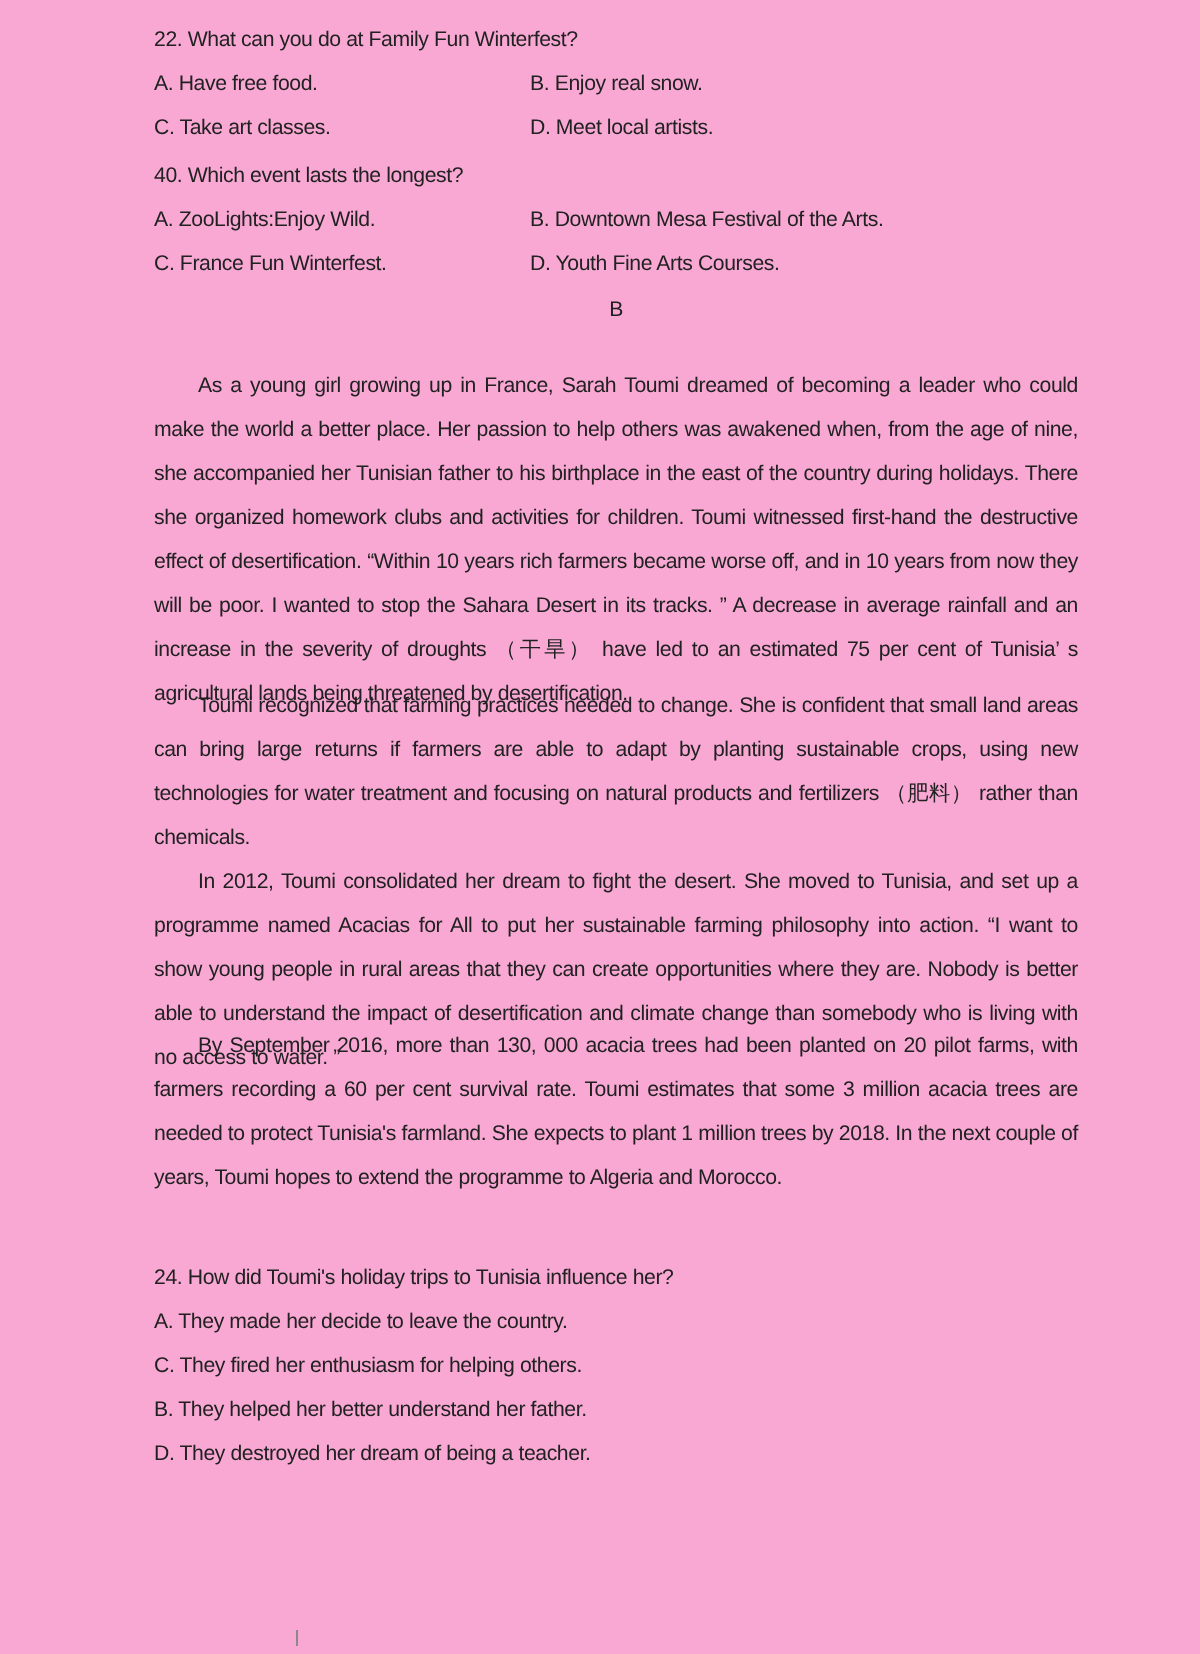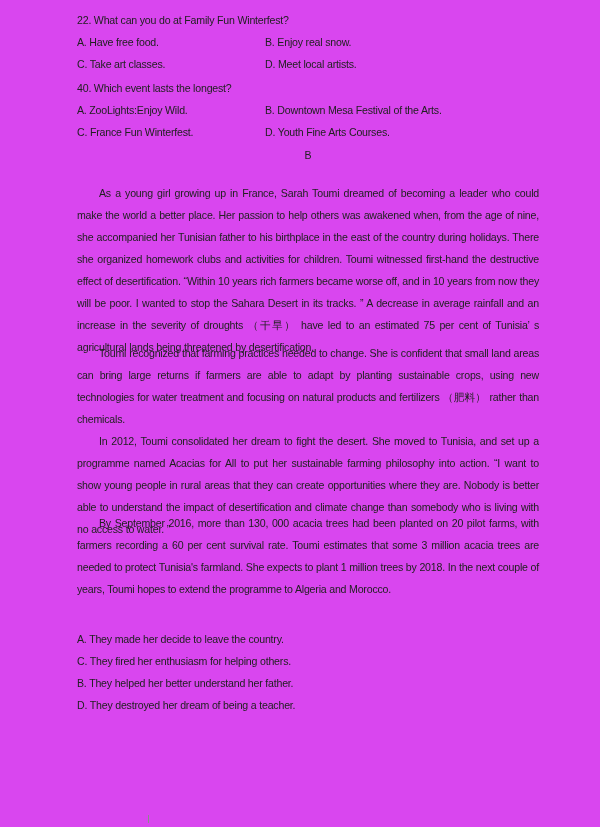--- a/index.html
+++ b/index.html
@@ -4,21 +4,21 @@
 <style>
   html, body {
     margin: 0;
     padding: 0;
     background: #fbfbfb;
   }
   .page {
     position: relative;
     width: 600px;
     height: 827px;
-    background: #d946ef;
+    background: #f9a8d4;
     font-family: "Liberation Sans", sans-serif;
     font-size: 10.6px;
     letter-spacing: -0.2px;
     color: #212121;
     overflow: hidden;
   }
   .block {
     position: absolute;
     left: 77px;
     width: 462px;
@@ -102,20 +102,21 @@
     <p class="para">Toumi recognized that farming practices needed to change. She is confident that small land areas can bring large returns if farmers are able to adapt by planting sustainable crops, using new technologies for water treatment and focusing on natural products and fertilizers （肥料） rather than chemicals.</p>
   </div>
   <div class="block" style="top:430px">
     <p class="para">In 2012, Toumi consolidated her dream to fight the desert. She moved to Tunisia, and set up a programme named Acacias for All to put her sustainable farming philosophy into action. “I want to show young people in rural areas that they can create opportunities where they are. Nobody is better able to understand the impact of desertification and climate change than somebody who is living with no access to water. ”</p>
   </div>
   <div class="block" style="top:512px">
     <p class="para">By September 2016, more than 130, 000 acacia trees had been planted on 20 pilot farms, with farmers recording a 60 per cent survival rate. Toumi estimates that some 3 million acacia trees are needed to protect Tunisia's farmland. She expects to plant 1 million trees by 2018. In the next couple of years, Toumi hopes to extend the programme to Algeria and Morocco.</p>
   </div>
 
   <div class="block" style="top:628px">
+    <div class="line">24. How did Toumi's holiday trips to Tunisia influence her?</div>
     <div class="line">A. They made her decide to leave the country.</div>
     <div class="line">C. They fired her enthusiasm for helping others.</div>
     <div class="line">B. They helped her better understand her father.</div>
     <div class="line">D. They destroyed her dream of being a teacher.</div>
   </div>
 
 
   <div class="block" style="top:826px">
     <div class="line">26. Why did Toumi set up Acacias for All in Tunisia?</div>
   </div>

